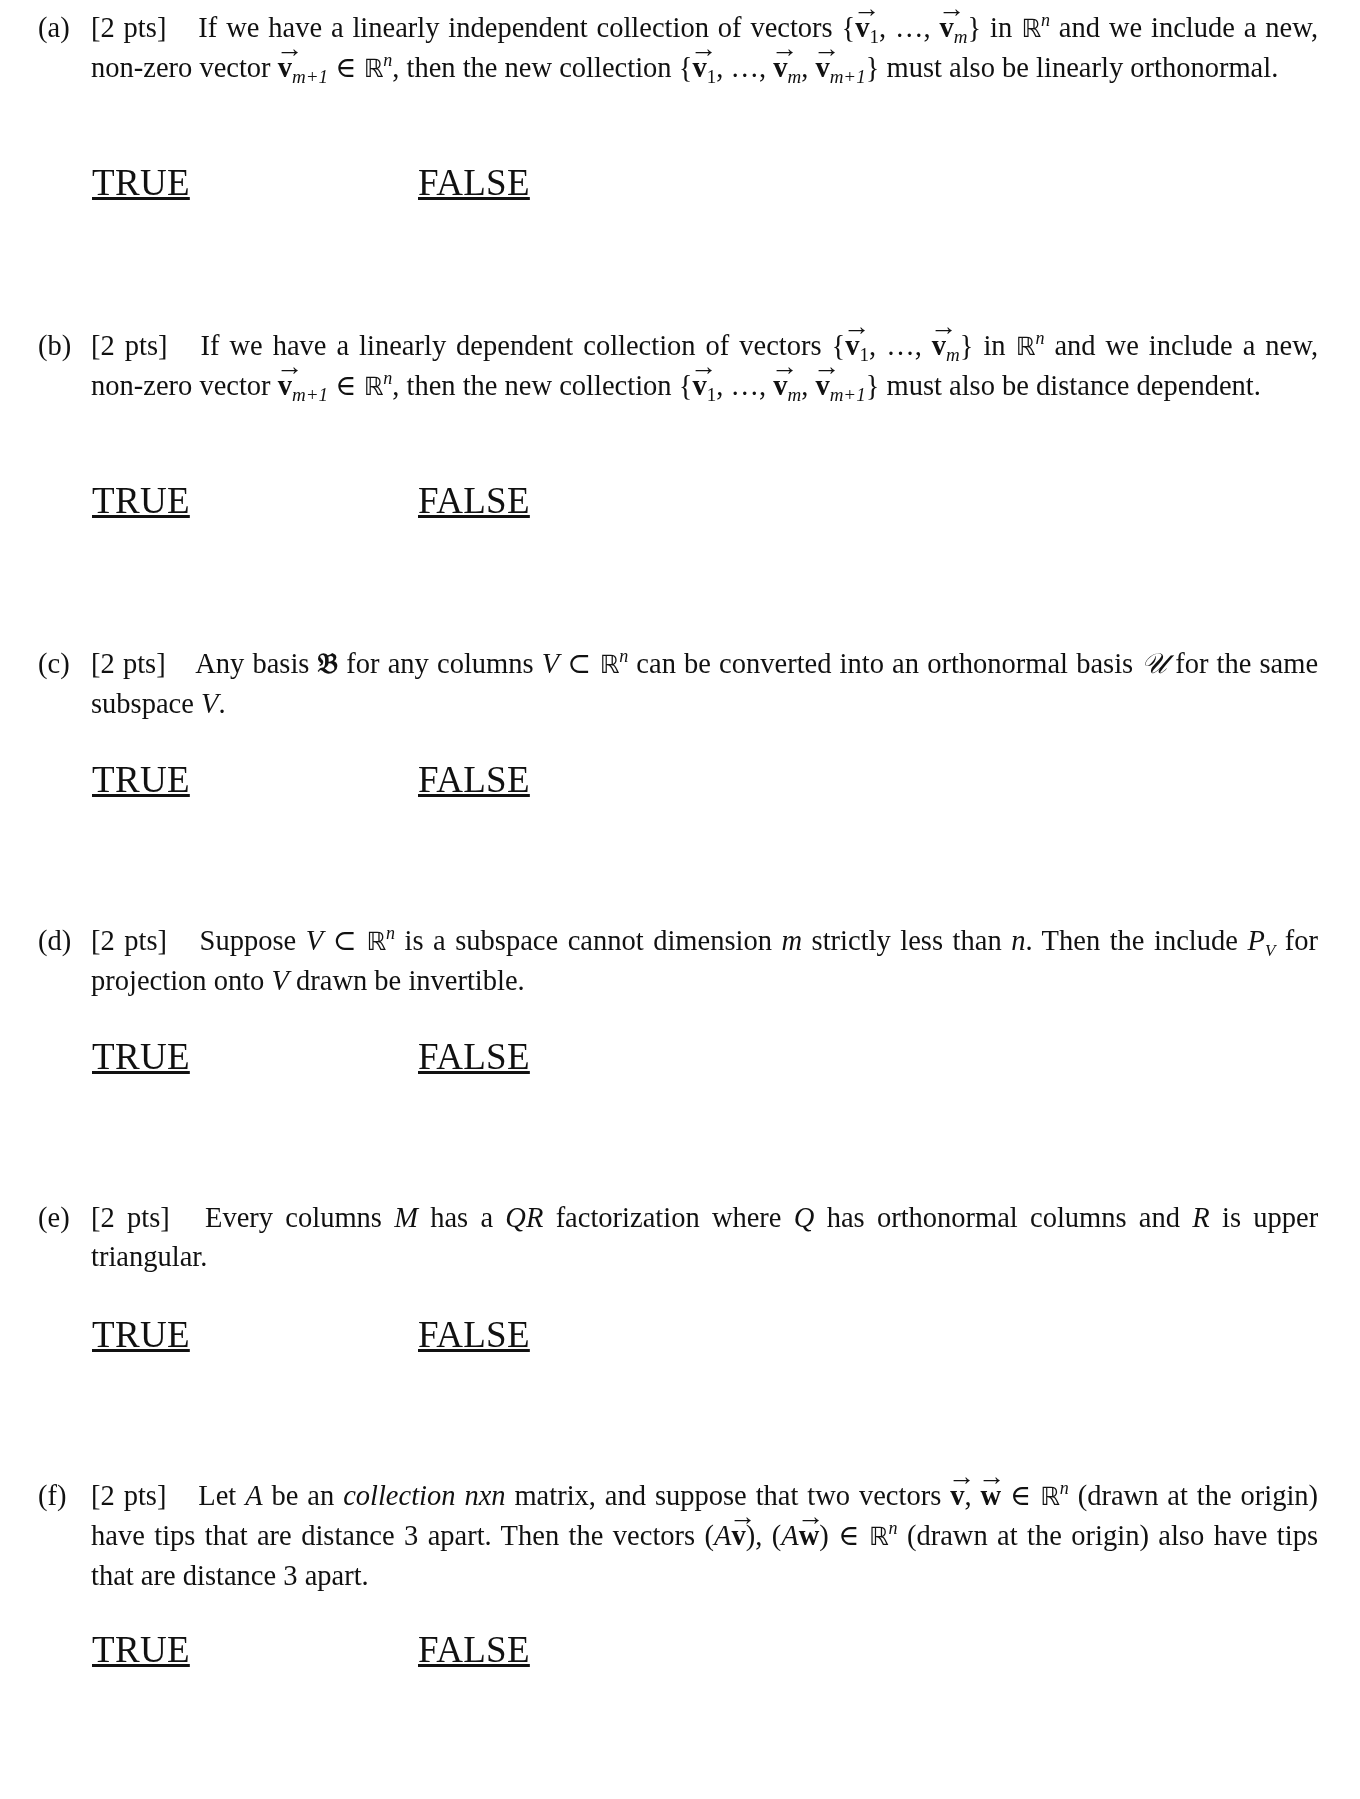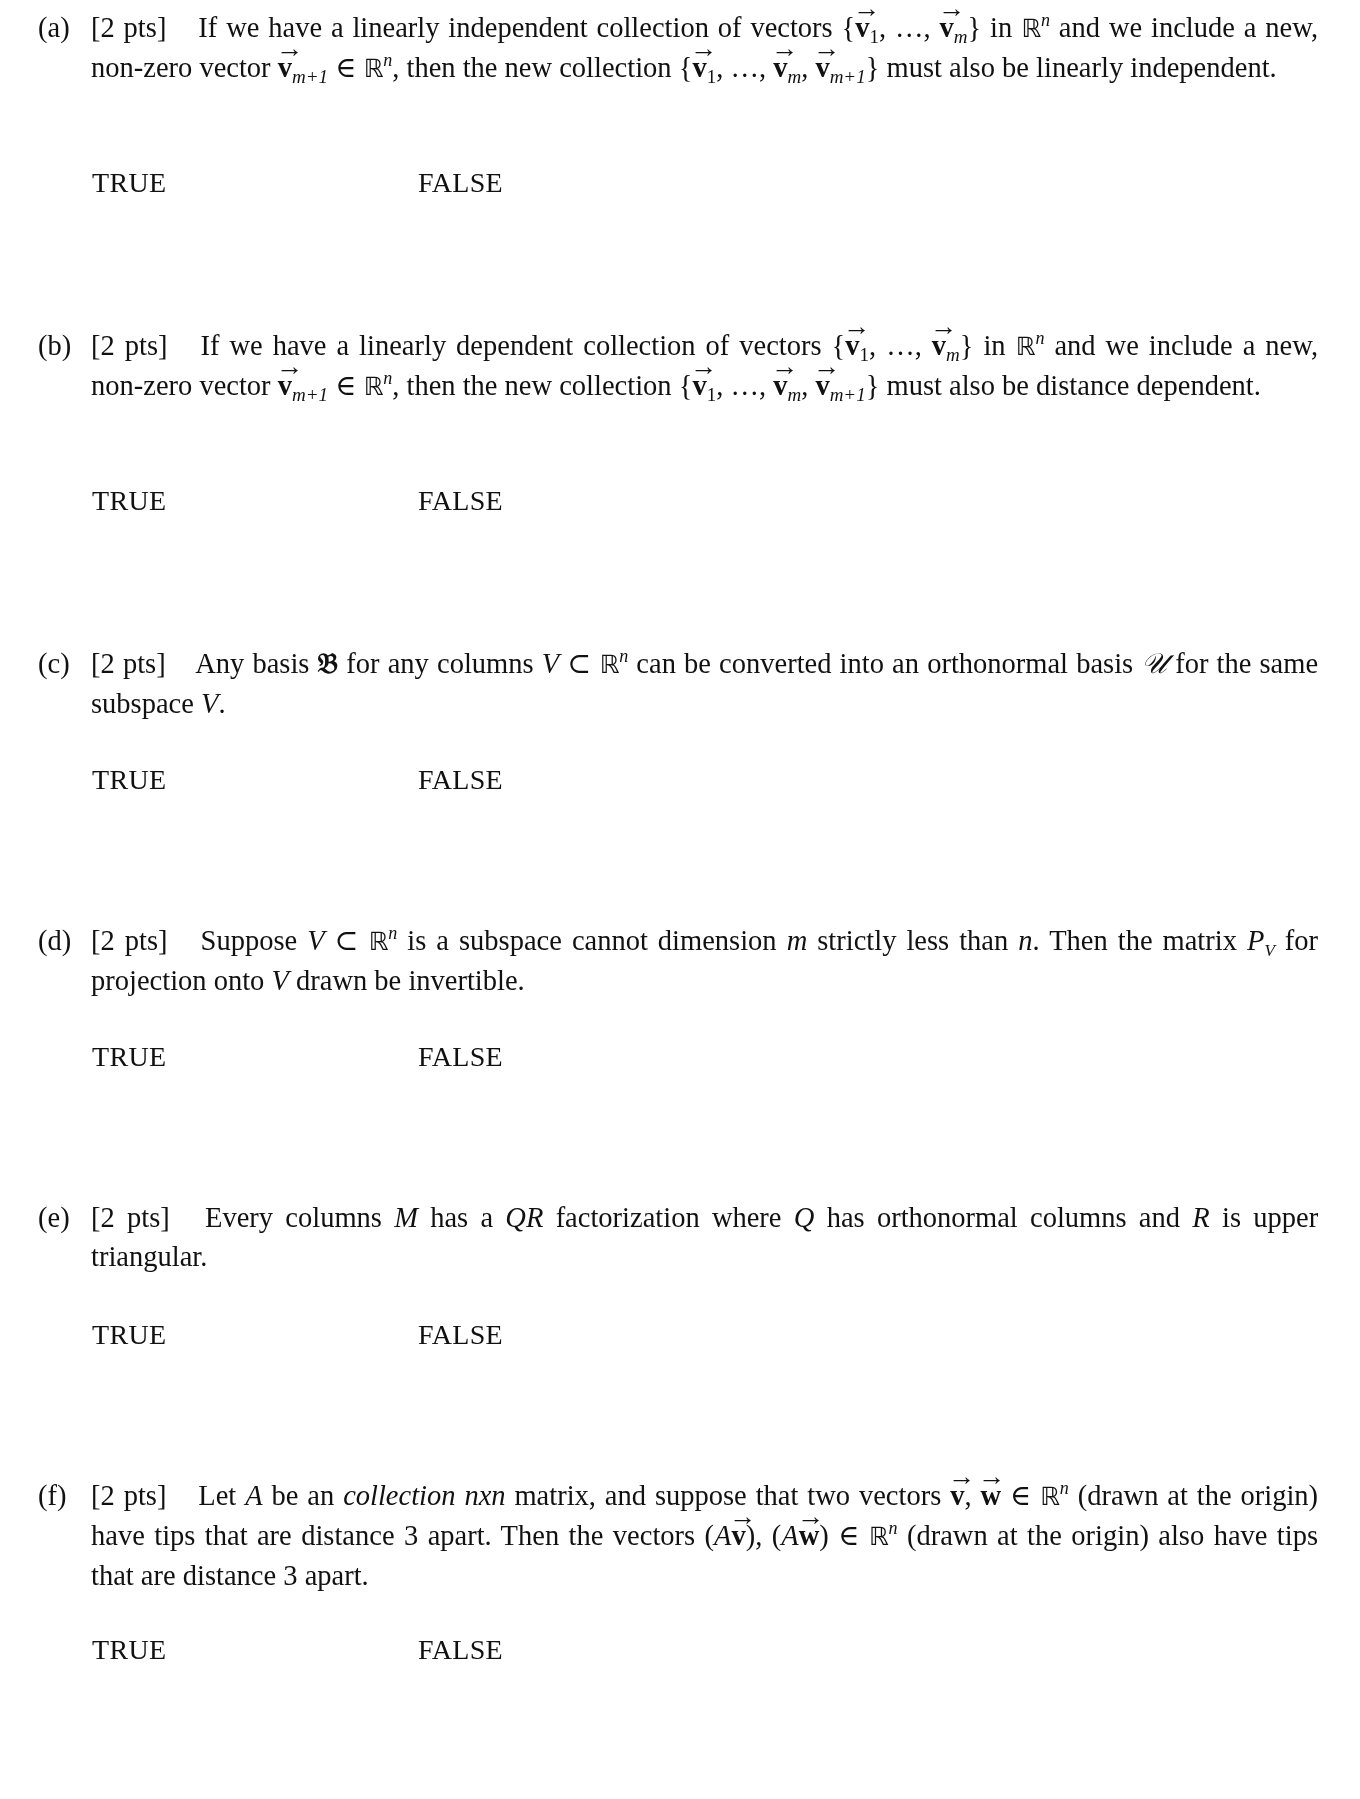--- a/index.html
+++ b/index.html
@@ -9,21 +9,21 @@
     color: #111111;
   }
   .q { position: absolute; left: 0; width: 1360px; }
   .q-label { position: absolute; left: 38px; top: 0; font-size: 28.5px; line-height: 39px; }
   .q-pts { margin-right: 23px; }
   .q-body {
     position: absolute; left: 91px; width: 1227px; top: 0;
     font-size: 28.5px; line-height: 39px; text-align: justify;
     text-align-last: left;
   }
-  .ans { position: absolute; font-size: 28px; line-height: 34px; letter-spacing: 0.3px; }
+  .ans { position: absolute; font-size: 37px; line-height: 34px; letter-spacing: 0.3px; text-decoration: underline; }
   .ans-true { left: 92px; }
   .ans-false { left: 418px; }
   i, .it { font-style: italic; }
   .bb { font-family: "DejaVu Sans", sans-serif; font-size: 25px; }
   sup { font-size: 18px; vertical-align: 11px; line-height: 0; font-style: italic; }
   sub { font-size: 19px; vertical-align: -6px; line-height: 0; }
   sub i { font-style: italic; }
   .vec { position: relative; display: inline-block; font-weight: bold; font-family: "Liberation Serif", serif; }
   .vec::before {
     content: "\2192"; position: absolute; left: -1px; top: -19px;
@@ -32,21 +32,21 @@
   .frak { font-family: "DejaVu Serif", serif; font-weight: bold; }
 </style>
 </head>
 <body>
 
 <div class="q" style="top:8px;">
   <span class="q-label">(a)</span>
   <div class="q-body">
     <span class="q-pts">[2 pts]</span>
     <span>If we have a linearly independent collection of vectors {</span><span class="vec">v</span><sub>1</sub>, <span>…</span>, <span class="vec">v</span><sub><i>m</i></sub>} <span>in</span> <span class="bb">ℝ</span><sup>n</sup> <span>and we include a new, non-zero vector</span> <span class="vec">v</span><sub><i>m+1</i></sub> <span>∈</span> <span class="bb">ℝ</span><sup>n</sup><span>, then the new collection {</span><span class="vec">v</span><sub>1</sub>, <span>…</span>, <span class="vec">v</span><sub><i>m</i></sub>, <span class="vec">v</span><sub><i>m+1</i></sub>}
-    <span>must also be linearly independent.</span>
+    <span>must also be linearly orthonormal.</span>
   </div>
 </div>
 <div class="ans ans-true" style="top:166px;">TRUE</div>
 <div class="ans ans-false" style="top:166px;">FALSE</div>
 
 <div class="q" style="top:326px;">
   <span class="q-label">(b)</span>
   <div class="q-body">
     <span class="q-pts">[2 pts]</span>
     <span>If we have a linearly dependent collection of vectors {</span><span class="vec">v</span><sub>1</sub>, <span>…</span>, <span class="vec">v</span><sub><i>m</i></sub>} <span>in</span> <span class="bb">ℝ</span><sup>n</sup> <span>and we include a new, non-zero vector</span> <span class="vec">v</span><sub><i>m+1</i></sub> <span>∈</span> <span class="bb">ℝ</span><sup>n</sup><span>, then the new collection {</span><span class="vec">v</span><sub>1</sub>, <span>…</span>, <span class="vec">v</span><sub><i>m</i></sub>, <span class="vec">v</span><sub><i>m+1</i></sub>}
@@ -64,21 +64,21 @@
     <i>𝒰</i> <span>for the same subspace</span> <i>V</i>.
   </div>
 </div>
 <div class="ans ans-true" style="top:763px;">TRUE</div>
 <div class="ans ans-false" style="top:763px;">FALSE</div>
 
 <div class="q" style="top:921px;">
   <span class="q-label">(d)</span>
   <div class="q-body">
     <span class="q-pts">[2 pts]</span>
-    <span>Suppose</span> <i>V</i> <span>⊂</span> <span class="bb">ℝ</span><sup>n</sup> <span>is a subspace cannot dimension</span> <i>m</i> <span>strictly less than</span> <i>n</i><span>. Then the matrix</span>
+    <span>Suppose</span> <i>V</i> <span>⊂</span> <span class="bb">ℝ</span><sup>n</sup> <span>is a subspace cannot dimension</span> <i>m</i> <span>strictly less than</span> <i>n</i><span>. Then the include</span>
     <i>P</i><sub><i style="font-size:17px;">V</i></sub> <span>for projection onto</span> <i>V</i> <span>drawn be invertible.</span>
   </div>
 </div>
 <div class="ans ans-true" style="top:1040px;">TRUE</div>
 <div class="ans ans-false" style="top:1040px;">FALSE</div>
 
 <div class="q" style="top:1198px;">
   <span class="q-label">(e)</span>
   <div class="q-body">
     <span class="q-pts">[2 pts]</span>

